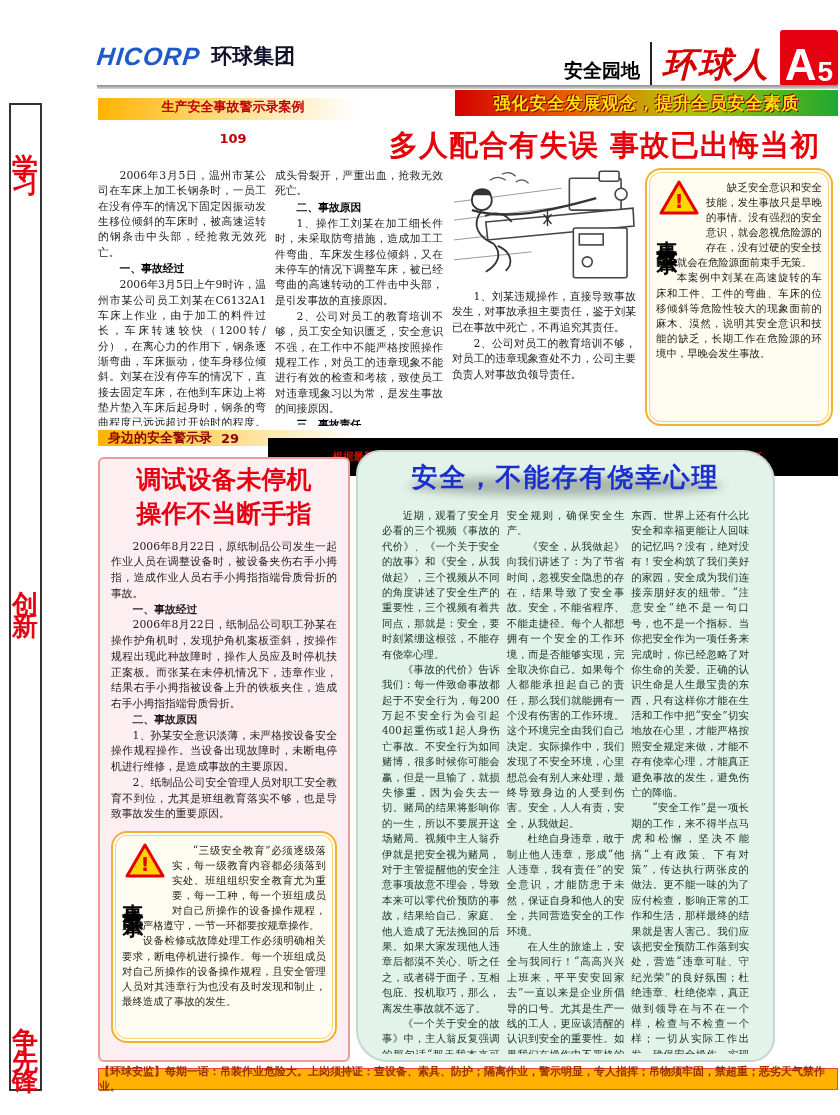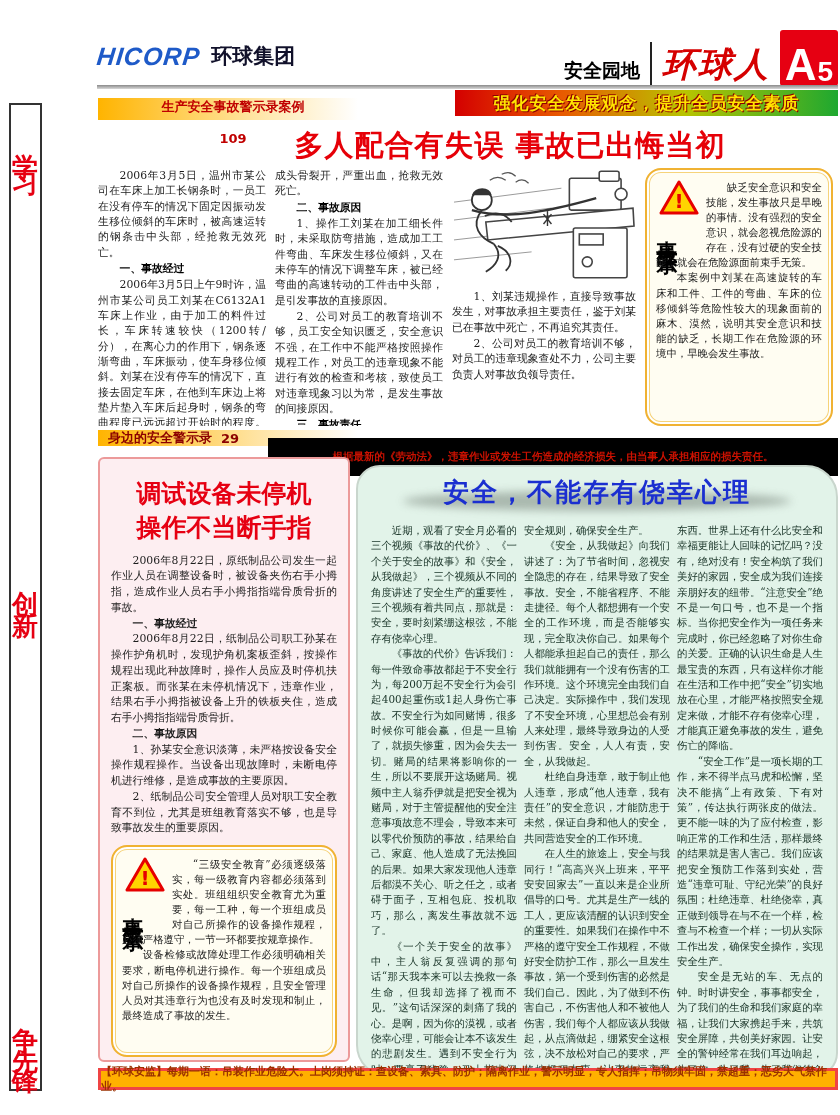--- a/index.html
+++ b/index.html
@@ -29,21 +29,21 @@
   .banner{position:absolute;left:455px;top:90px;width:383px;height:26px;
     background:linear-gradient(90deg,#d40000 0%,#e85a00 28%,#b8c400 60%,#1ea830 100%);
     color:#ffe400;font-family:"DejaVu Sans",sans-serif;font-weight:900;font-size:17px;letter-spacing:1px;
     display:flex;align-items:center;justify-content:center;text-shadow:1px 1px 0 #8c0000, -1px -1px 0 #8c0000;}
   .case-label{position:absolute;left:98px;top:98px;width:260px;height:22px;
     background:linear-gradient(90deg,#ffb400,#ffe9b0 65%,#ffffff);
     color:#c00000;font-family:"DejaVu Sans",sans-serif;font-weight:900;font-size:13px;
     display:flex;align-items:center;padding-left:10px;box-sizing:border-box;flex-direction:column;}
 
   
-  .main-title{position:absolute;left:200px;top:126px;width:620px;text-align:center;
+  .main-title{position:absolute;left:200px;top:126px;width:620px;text-align:right;
     font-family:"DejaVu Sans",sans-serif;font-weight:900;font-size:29px;color:#e60008;letter-spacing:1px;}
   .main-cols{position:absolute;left:98px;top:168px;width:740px;height:258px;display:flex;gap:9px;}
   .col{overflow:hidden;text-align:justify;color:#1c1c1c;}
   .col p{margin:0 0 1px 0;font-size:10.8px;line-height:1.42;}
   .indent{text-indent:2em;}
   .subhead{font-weight:900;font-family:"DejaVu Sans",sans-serif;text-indent:2em;color:#000;}
   .mc1{width:168px;} .mc2{width:168px;} .mc3{width:184px;}
   .illus{width:184px;height:118px;display:block;margin-bottom:3px;}
 
   
@@ -61,41 +61,41 @@
   .mid-label{position:absolute;left:98px;top:430px;width:260px;height:16px;
     background:linear-gradient(90deg,#ffb400,#ffe3a0 60%,#ffffff);
     color:#8b0000;font-family:"DejaVu Sans",sans-serif;font-weight:900;font-size:13px;
     display:flex;align-items:center;padding-left:10px;box-sizing:border-box;}
   .mid-notice{position:absolute;left:268px;top:430px;width:570px;height:38px;background:#000000;
     color:#cc1100;font-family:"DejaVu Sans",sans-serif;font-weight:700;font-size:10.5px;
     display:flex;align-items:center;justify-content:center;margin-top:8px;}
 
   
   .pink-box{position:absolute;left:98px;top:457px;width:252px;height:605px;background:#fdeef1;
-    border:2px solid #ec9a9a;border-radius:6px;padding:14px 11px;box-sizing:border-box;overflow:hidden;}
+    border:2px solid #ec9a9a;border-radius:6px;padding:0 11px;box-sizing:border-box;overflow:hidden;}
   .pink-title{font-family:"DejaVu Sans",sans-serif;font-weight:900;font-size:25px;line-height:1.35;
     color:#e60012;text-align:center;margin:4px 0 8px 0;}
   .pink-box .body p{margin:0;font-size:10.8px;line-height:1.46;text-align:justify;color:#1c1c1c;}
   .pwarn{margin-top:9px;height:212px;}
 
   
-  .green-box{position:absolute;left:356px;top:450px;width:482px;height:612px;background:#e2f3e9;
-    border:2px solid #c9d6cd;border-radius:24px 32px 24px 32px;padding:8px 13px;box-sizing:border-box;overflow:hidden;margin-top:15px;}
+  .green-box{position:absolute;left:356px;top:450px;width:419px;height:612px;background:#e2f3e9;
+    border:2px solid #c9d6cd;border-radius:24px 32px 24px 32px;padding:8px 24px;box-sizing:border-box;overflow:hidden;}
   .gtitle-wrap{position:relative;height:42px;text-align:center;}
   .gshadow{position:absolute;left:7%;top:16px;width:86%;height:20px;background:#97a59b;border-radius:50%;
     filter:blur(4px);opacity:.75;}
   .gtitle{position:relative;font-family:"DejaVu Sans",sans-serif;font-weight:900;font-size:26px;
     color:#1b2fd0;letter-spacing:2px;}
   .gcols{display:flex;gap:7px;margin-top:6px;height:546px;}
   .gcol{flex:1;overflow:hidden;text-align:justify;}
   .gcol p{margin:0;font-size:10.4px;line-height:1.48;color:#173226;}
 
   
   .bottom-bar{position:absolute;left:98px;top:1068px;width:740px;height:22px;background:#ffb000;
-    border:3px solid #ef4444;box-sizing:border-box;color:#9a3000;
+    border:1px solid #ef4444;box-sizing:border-box;color:#9a3000;
     font-family:"DejaVu Sans",sans-serif;font-weight:700;font-size:11px;
     display:flex;align-items:center;justify-content:center;}
 </style>
 </head>
 <body>
 
 <div class="page">
 
   <div class="side-strip">
     <span class="side-word">学习</span>

